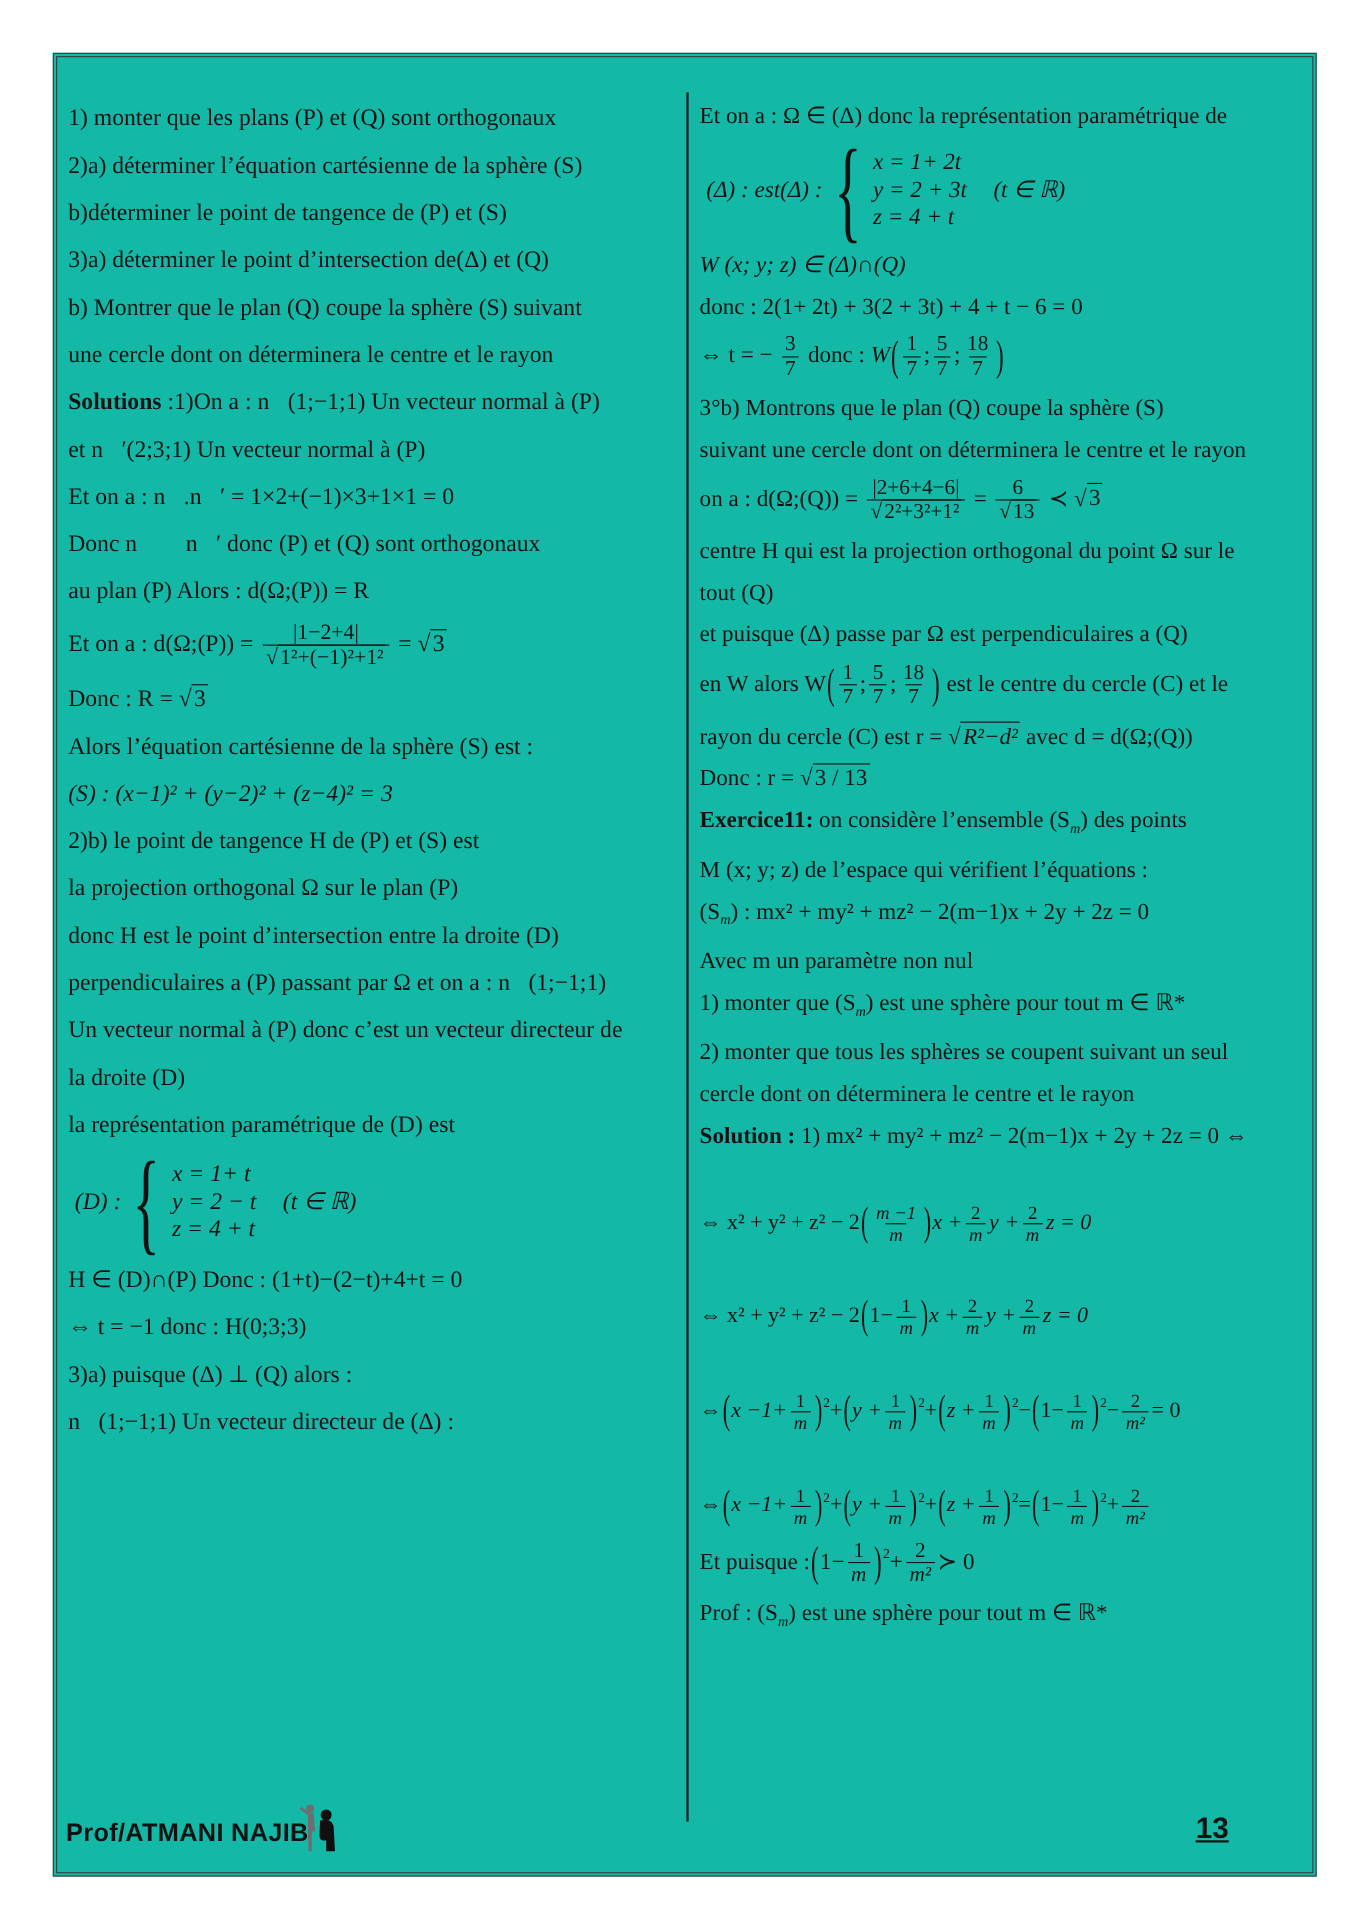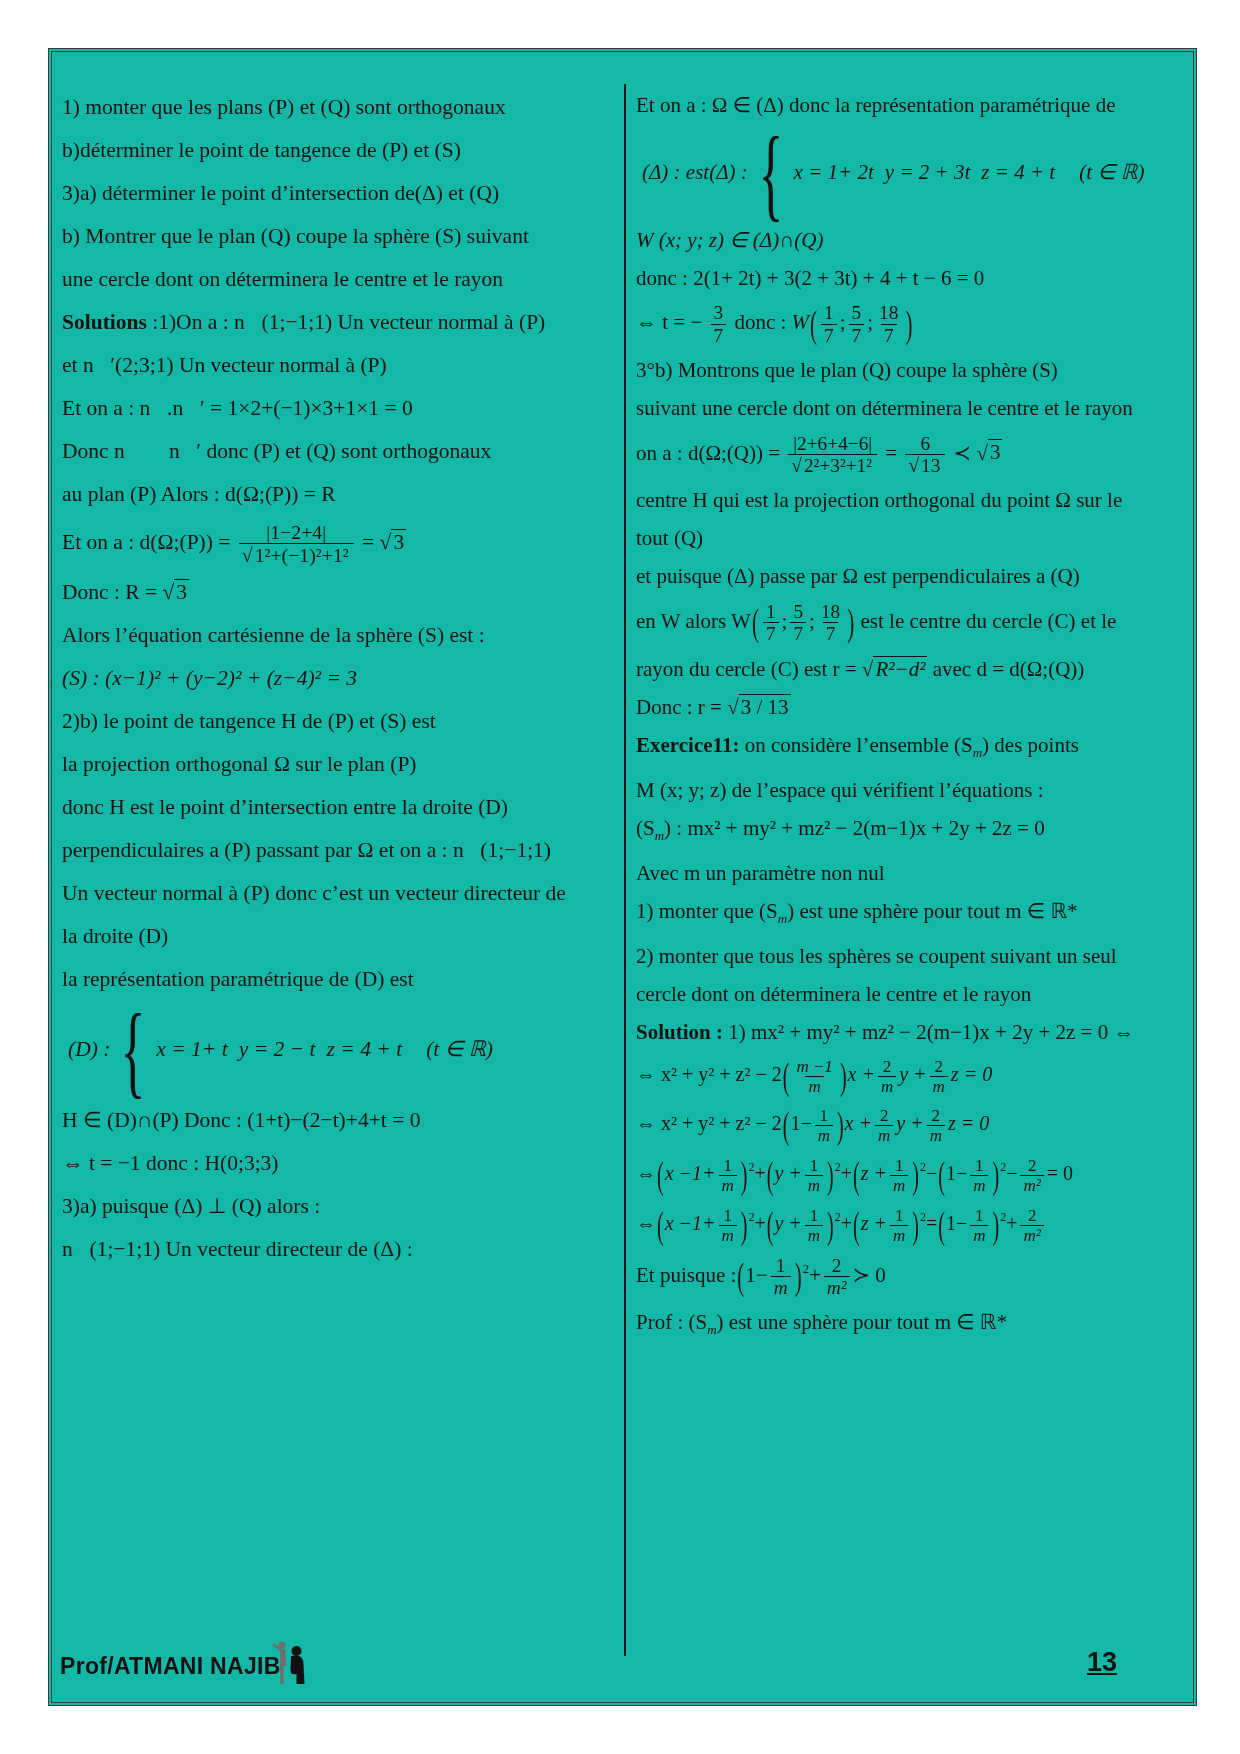--- a/index.html
+++ b/index.html
@@ -17,38 +17,39 @@
   .frac{display:inline-flex;flex-direction:column;align-items:center;vertical-align:middle;margin:0 3px;line-height:1.12;font-size:0.92em;}
   .frac .num,.frac .den{display:block;text-align:center;padding:0 3px;white-space:nowrap;}
   .frac .den{border-top:1.5px solid #111;}
   .sq{white-space:nowrap;}
   .rad{border-top:1.5px solid #111;padding:0 2px;}
   .tp{display:inline-block;transform:scaleY(1.85);transform-origin:center;vertical-align:middle;margin:0 1px;font-weight:300;}
   sup{font-size:0.6em;}
   .gs{vertical-align:0.75em;}
   .sys{display:flex;align-items:center;gap:8px;padding:6px 0 6px 6px;}
   .brace{font-size:104px;line-height:0.82;display:inline-block;transform:scaleX(0.5);margin:0 -10px;font-family:"Liberation Serif",serif;}
-  .rows{display:inline-flex;flex-direction:row;gap:11px;}
+  .rows{display:inline-flex;flex-direction:column;}
   .rows span{font-style:italic;}
   .side{margin-left:16px;font-style:italic;}
-  .cmp{font-size:20px;}
+  .cmp{font-size:20px;margin-top:36px;}
   .cmp .frac{font-size:0.85em;align-items:center;}
   .sm{font-size:0.62em;font-style:italic;vertical-align:-0.4em;}
   .footer-author{position:absolute;left:8px;bottom:22px;font-family:"Liberation Sans",sans-serif;font-weight:bold;font-size:23px;letter-spacing:0.3px;}
   .fig-icon{position:absolute;left:218px;bottom:12px;}
   .page-number{position:absolute;right:76px;bottom:24px;font-family:"Liberation Sans",sans-serif;font-weight:bold;font-size:27px;text-decoration:underline;}
 </style>
 </head>
 <body>
 
 <div class="frame">
   <div class="vsep"></div>
 
   <div class="col cl">
     <div class="ln">1) monter que  les plans (P) et (Q) sont orthogonaux</div>
+    <div class="ln">2)a) déterminer l’équation cartésienne de la sphère (S)</div>
     <div class="ln">b)déterminer le point de tangence de (P) et (S)</div>
     <div class="ln">3)a) déterminer le point d’intersection de(Δ)  et (Q)</div>
     <div class="ln">b) Montrer que le plan (Q)  coupe la sphère (S) suivant</div>
     <div class="ln">une cercle dont on déterminera  le centre et le rayon</div>
     <div class="ln"><span class="b">Solutions</span><span> :1)On a :  n⃗(1;−1;1)  Un vecteur normal à (P)</span></div>
     <div class="ln">et n⃗′(2;3;1)  Un vecteur normal à (P)</div>
     <div class="ln">Et on a : n⃗.n⃗′ = 1×2+(−1)×3+1×1 = 0</div>
     <div class="ln">Donc n⃗ ⊥ n⃗′  donc (P) et (Q) sont orthogonaux</div>
     <div class="ln">au plan (P)   Alors : d(Ω;(P)) = R</div>
     <div class="ln tall">

